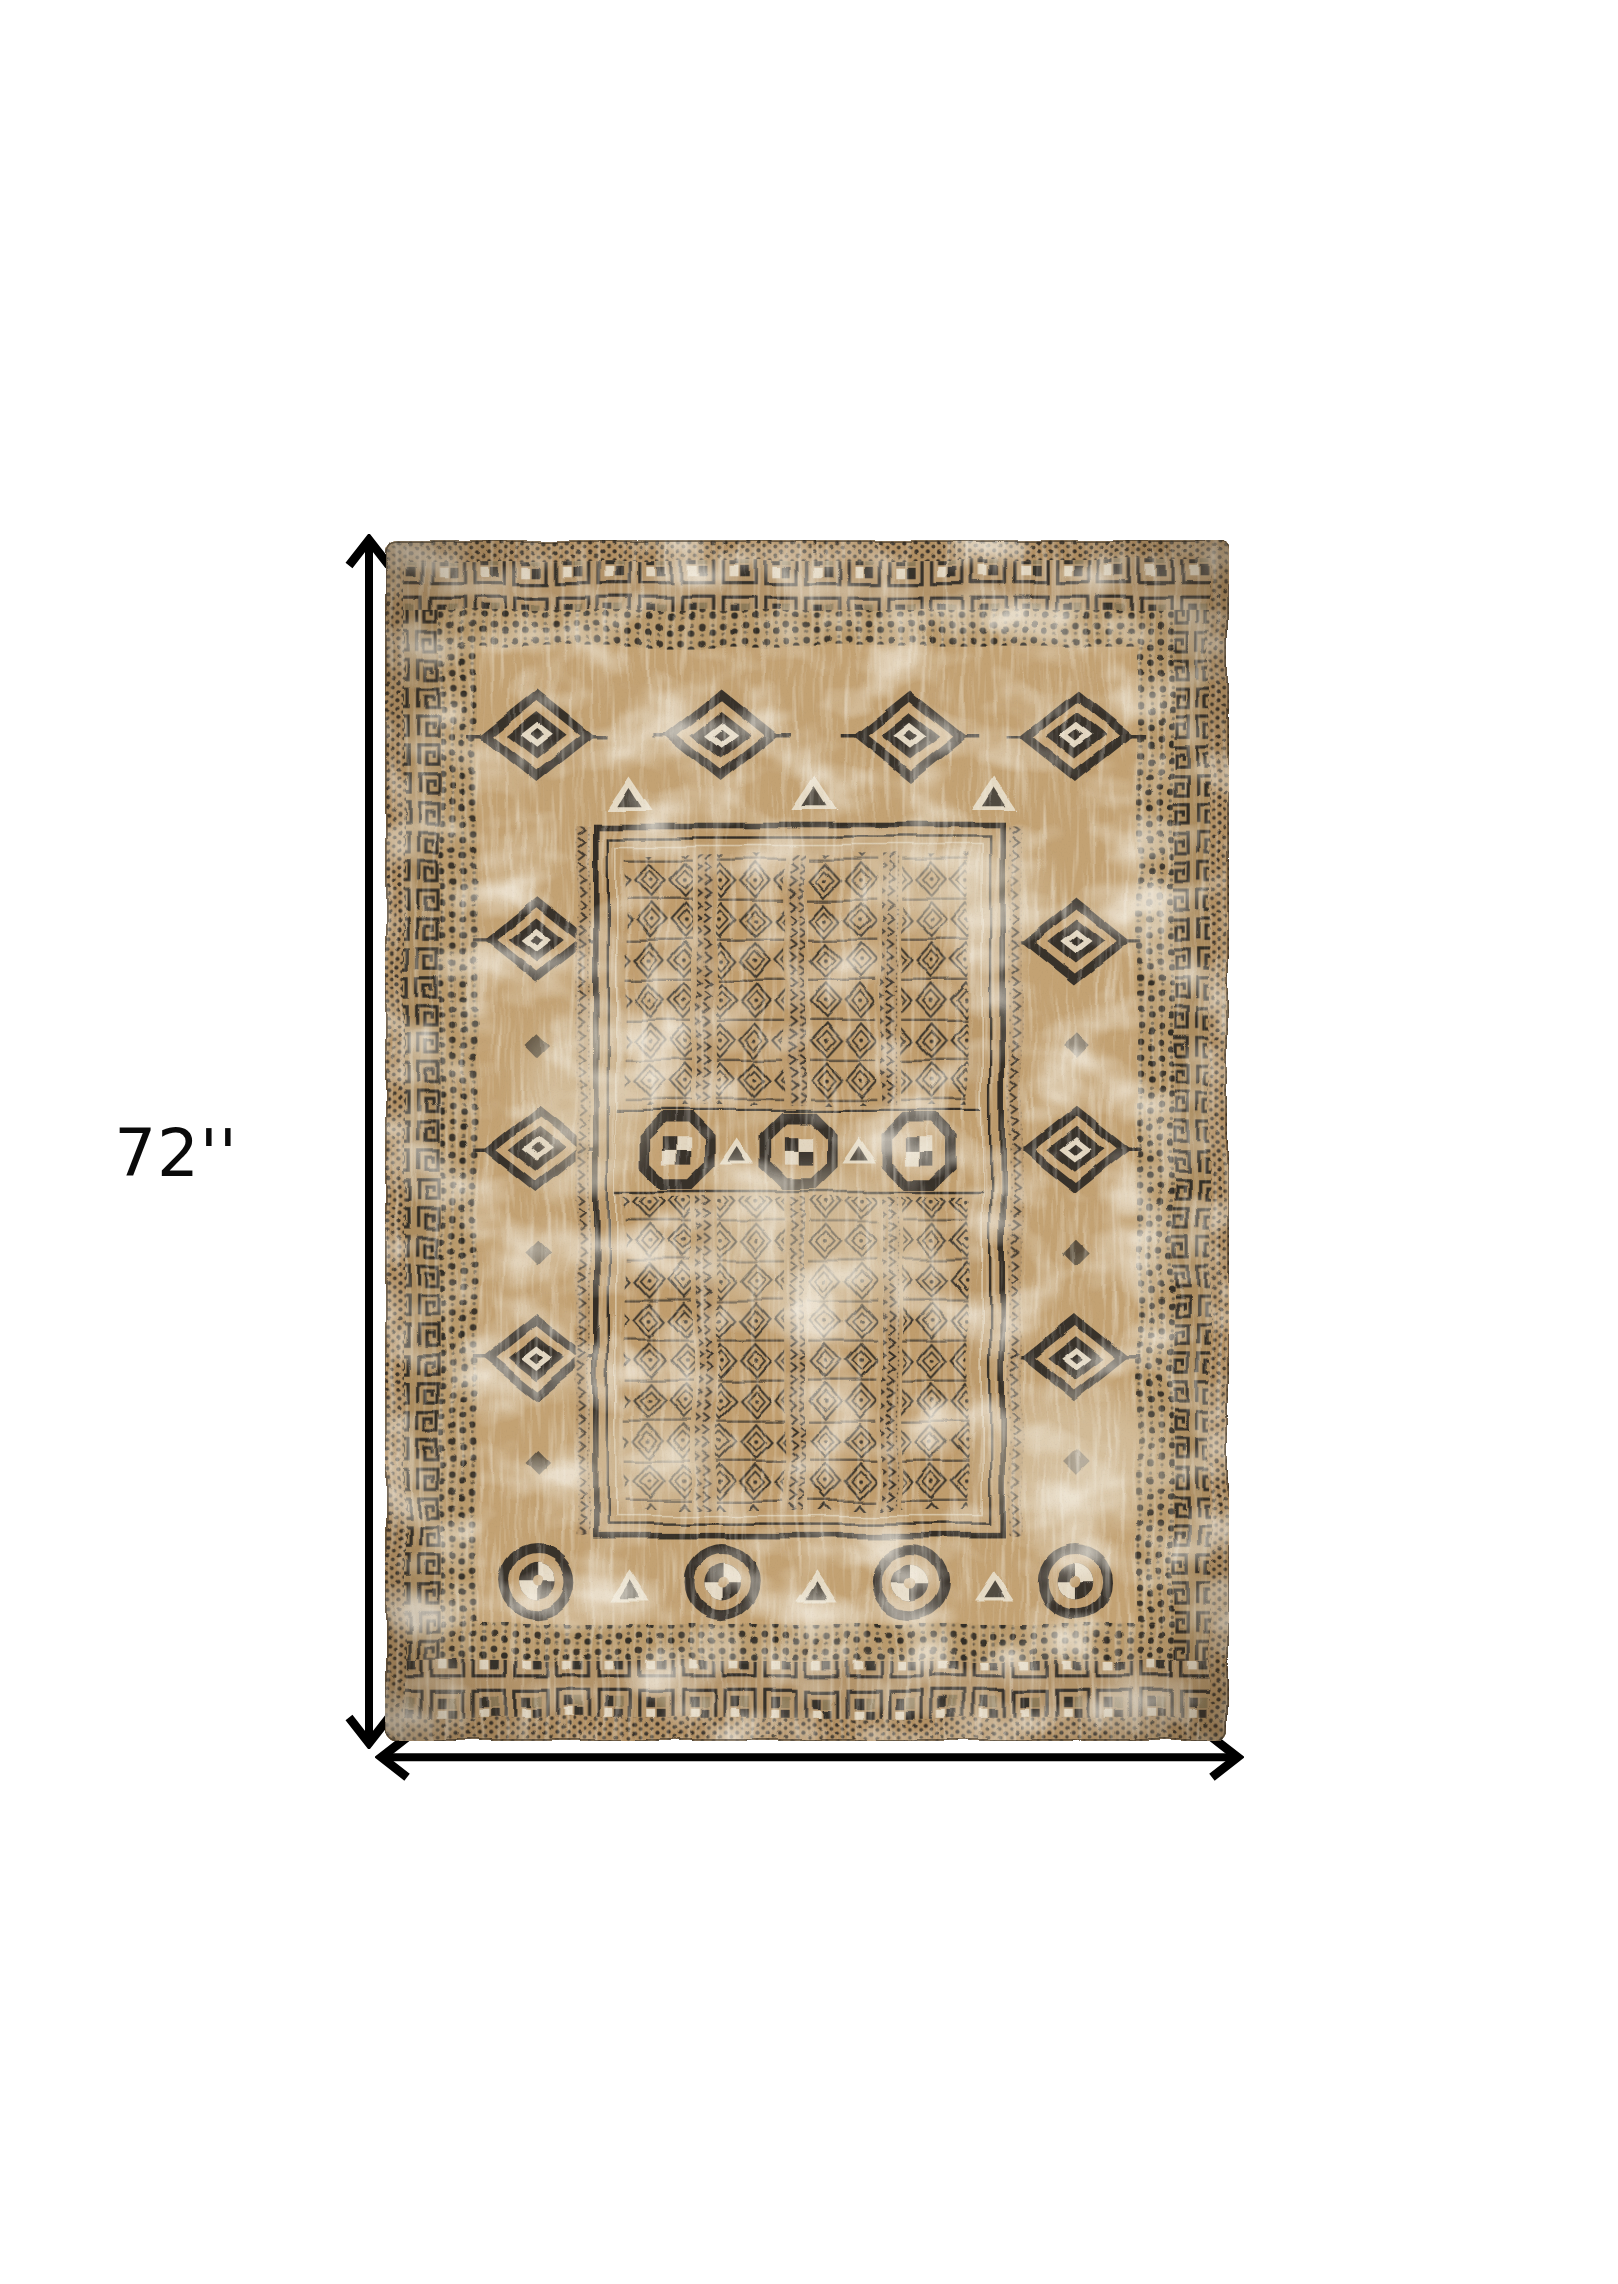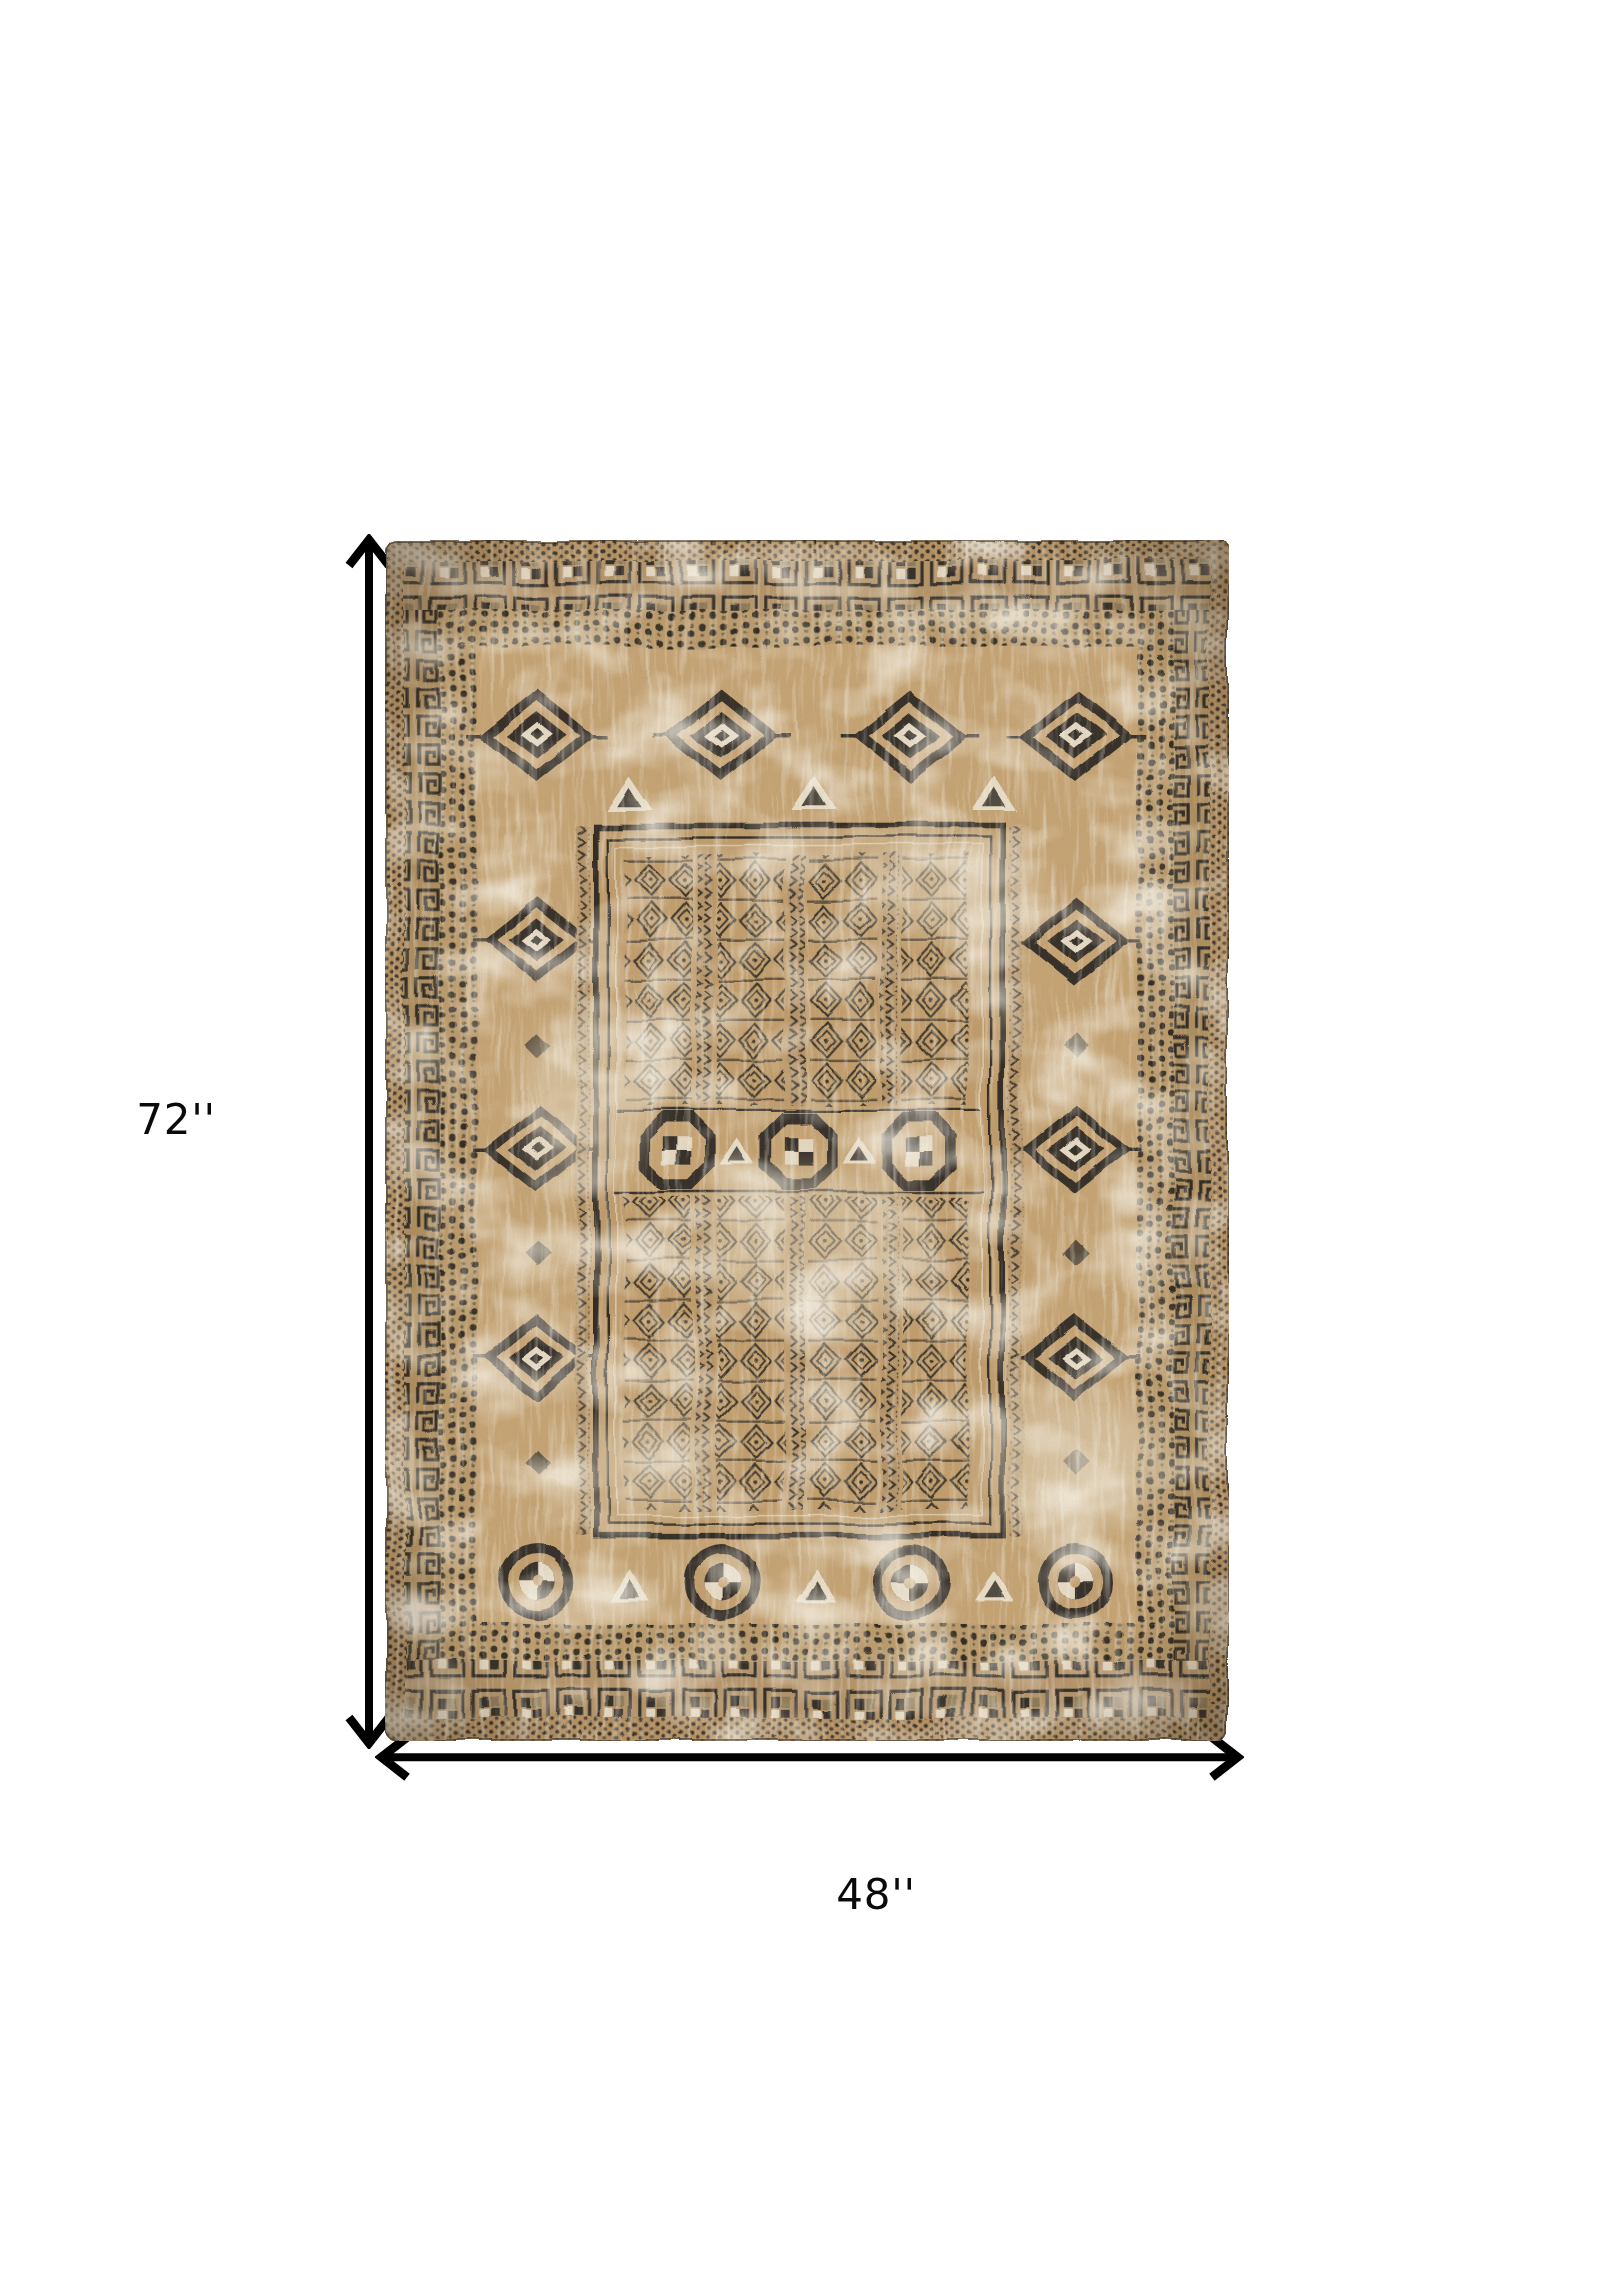--- a/index.html
+++ b/index.html
@@ -6,27 +6,28 @@
   body{
     width:1618px;height:2284px;
     background:#ffffff;
     position:relative;
     overflow:hidden;
     font-family:"DejaVu Sans","Liberation Sans",sans-serif;
   }
   .stage{position:absolute;inset:0;}
   .abs{position:absolute;}
   .dim-label{
-    font-size:42px;
+    font-size:66px;
     color:#0a0a0a;
     text-align:center;
     width:176px;
     line-height:90px;
     letter-spacing:0.8px;
     user-select:none;
+    margin-top:34px;
   }
 </style>
 </head>
 <body>
 
 <div class="stage">
 
   <svg class="abs" style="left:341px;top:534px" width="56" height="1215" aria-hidden="true" viewBox="0 0 70 1516">
     <line x1="35" y1="9" x2="35" y2="1507" stroke="#000000" stroke-width="10"></line>
     <polyline points="10,38 35,6 60,38" fill="none" stroke="#000000" stroke-width="11"></polyline>
@@ -34,21 +35,20 @@
   </svg>
 
   <svg class="abs" style="left:375px;top:1729px" width="869" height="58" aria-hidden="true" viewBox="0 0 1084 72">
     <line x1="11" y1="35" x2="1073" y2="35" stroke="#000000" stroke-width="10"></line>
     <polyline points="40,10 8,35 40,60" fill="none" stroke="#000000" stroke-width="11"></polyline>
     <polyline points="1044,10 1076,35 1044,60" fill="none" stroke="#000000" stroke-width="11"></polyline>
   </svg>
 
   <div class="abs dim-label" style="left:88px;top:1075px">72''</div>
 
-  <div class="abs dim-label" style="left:788px;top:1850px">48''</div>
 
   <div class="abs" style="left:385px;top:540px;width:844px;height:1201px">
     <svg viewBox="0 0 1053 1498" width="844" height="1201">
       <defs>
         <linearGradient id="gBase" x1="0" y1="0" x2="1" y2="1">
           <stop offset="0" stop-color="#ccad7f"></stop>
           <stop offset="0.5" stop-color="#bf9d6d"></stop>
           <stop offset="1" stop-color="#b18f60"></stop>
         </linearGradient>
         <radialGradient id="gVign" cx="0.5" cy="0.5" r="0.72">

